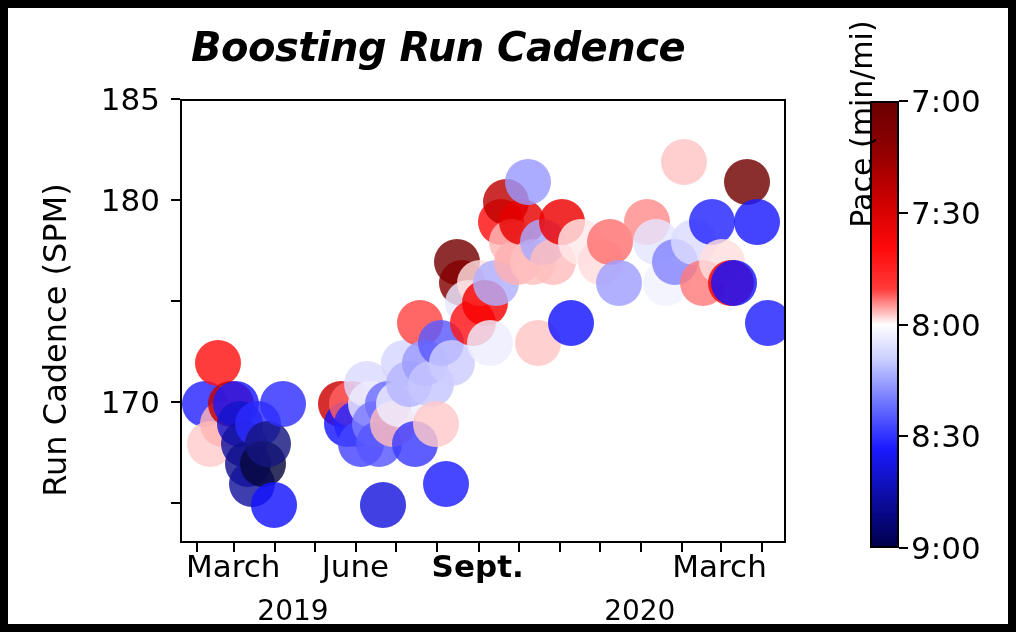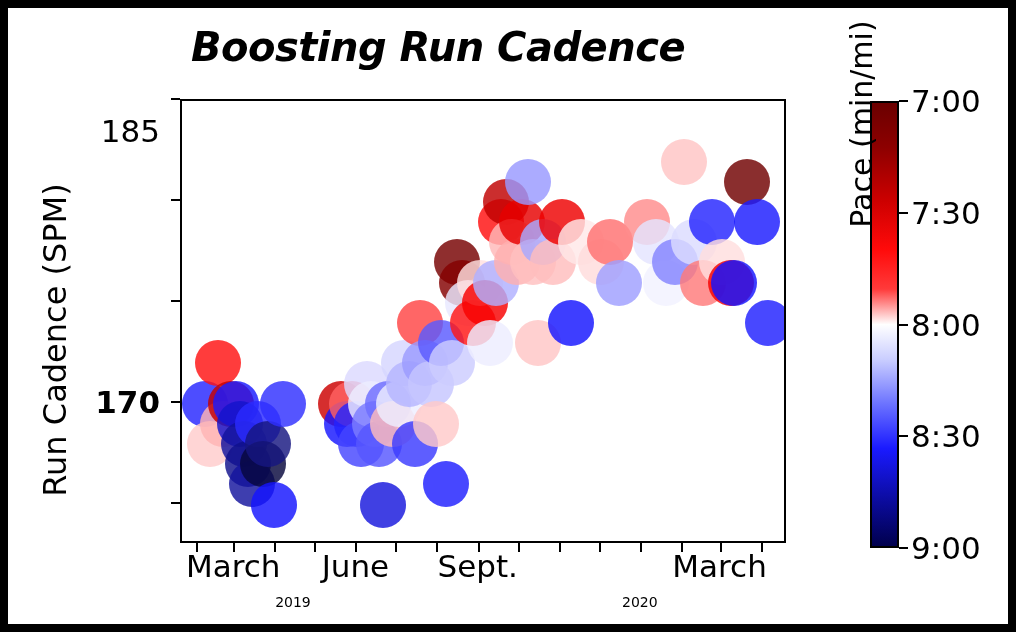--- a/index.html
+++ b/index.html
@@ -94,21 +94,21 @@
     position: absolute;
     top: 540px;
     font-size: 31px;
     color: #000000;
     transform: translateX(-50%);
     white-space: nowrap;
   }
   .xyear-label {
     position: absolute;
     top: 586px;
-    font-size: 14px;
+    font-size: 28px;
     color: #000000;
     transform: translateX(-50%);
     white-space: nowrap;
   }
   
   #colorbar {
     position: absolute;
     left: 862px;
     top: 93px;
     width: 29px;
@@ -243,43 +243,44 @@
   </div>
 
   <div id="colorbar">
     <div id="colorbar-gradient" style="background: linear-gradient(rgb(107, 0, 0) 0%, rgb(141, 0, 0) 10%, rgb(204, 0, 0) 22%, rgb(255, 10, 10) 33%, rgb(255, 58, 58) 42%, rgb(255, 255, 255) 50%, rgb(201, 205, 255) 58%, rgb(107, 114, 255) 68%, rgb(26, 26, 255) 78%, rgb(11, 11, 156) 90%, rgb(0, 0, 77) 100%);"></div>
   </div>
   <div id="colorbar-ticks"></div>
   <div id="cblabel">Pace (min/mi)</div>
 
 <div class="ytick-mark" style="left: 163px; top: 494.636px;"></div>
     <div class="ytick-mark" style="left: 163px; top: 393.727px;"></div>
-    <div class="ytick-label" style="left: 68px; top: 393.727px; font-weight: bold;">170</div>
+    <div class="ytick-label" style="left: 68px; top: 393.727px;">170</div>
     <div class="ytick-mark" style="left: 163px; top: 292.818px;"></div>
     <div class="ytick-mark" style="left: 163px; top: 191.909px;"></div>
+    <div class="ytick-label" style="left: 68px; top: 191.909px;">180</div>
     <div class="ytick-mark" style="left: 163px; top: 91px;"></div>
-    <div class="ytick-label" style="left: 68px; top: 91px; margin-top: 32px;">185</div>
+    <div class="ytick-label" style="left: 68px; top: 91px;">185</div>
     <div class="xtick-mark" style="left: 187.947px; top: 535px;"></div>
     <div class="xtick-mark" style="left: 225.158px; top: 535px;"></div>
     <div class="xtick-mark" style="left: 266.355px; top: 535px;"></div>
     <div class="xtick-mark" style="left: 306.224px; top: 535px;"></div>
     <div class="xtick-mark" style="left: 347.421px; top: 535px;"></div>
     <div class="xtick-mark" style="left: 387.289px; top: 535px;"></div>
     <div class="xtick-mark" style="left: 428.487px; top: 535px;"></div>
     <div class="xtick-mark" style="left: 469.684px; top: 535px;"></div>
     <div class="xtick-mark" style="left: 509.553px; top: 535px;"></div>
     <div class="xtick-mark" style="left: 550.75px; top: 535px;"></div>
     <div class="xtick-mark" style="left: 590.618px; top: 535px;"></div>
     <div class="xtick-mark" style="left: 631.816px; top: 535px;"></div>
     <div class="xtick-mark" style="left: 673.013px; top: 535px;"></div>
     <div class="xtick-mark" style="left: 711.553px; top: 535px;"></div>
     <div class="xtick-mark" style="left: 752.75px; top: 535px;"></div>
     <div class="xtick-label" style="left: 225.158px;">March</div>
     <div class="xtick-label" style="left: 347.421px;">June</div>
-    <div class="xtick-label" style="left: 469.684px;">Sept.</div>
+    <div class="xtick-label" style="left: 469.684px; font-weight: bold;">Sept.</div>
     <div class="xtick-label" style="left: 711.553px;">March</div>
     <div class="xyear-label" style="left: 284.961px;">2019</div>
     <div class="xyear-label" style="left: 631.816px;">2020</div>
     <div class="cbtick-mark" style="top: 93px;"></div>
     <div class="cbtick-label" style="top: 93px;">7:00</div>
     <div class="cbtick-mark" style="top: 204.75px;"></div>
     <div class="cbtick-label" style="top: 204.75px;">7:30</div>
     <div class="cbtick-mark" style="top: 316.5px;"></div>
     <div class="cbtick-label" style="top: 316.5px;">8:00</div>
     <div class="cbtick-mark" style="top: 428.25px;"></div>

